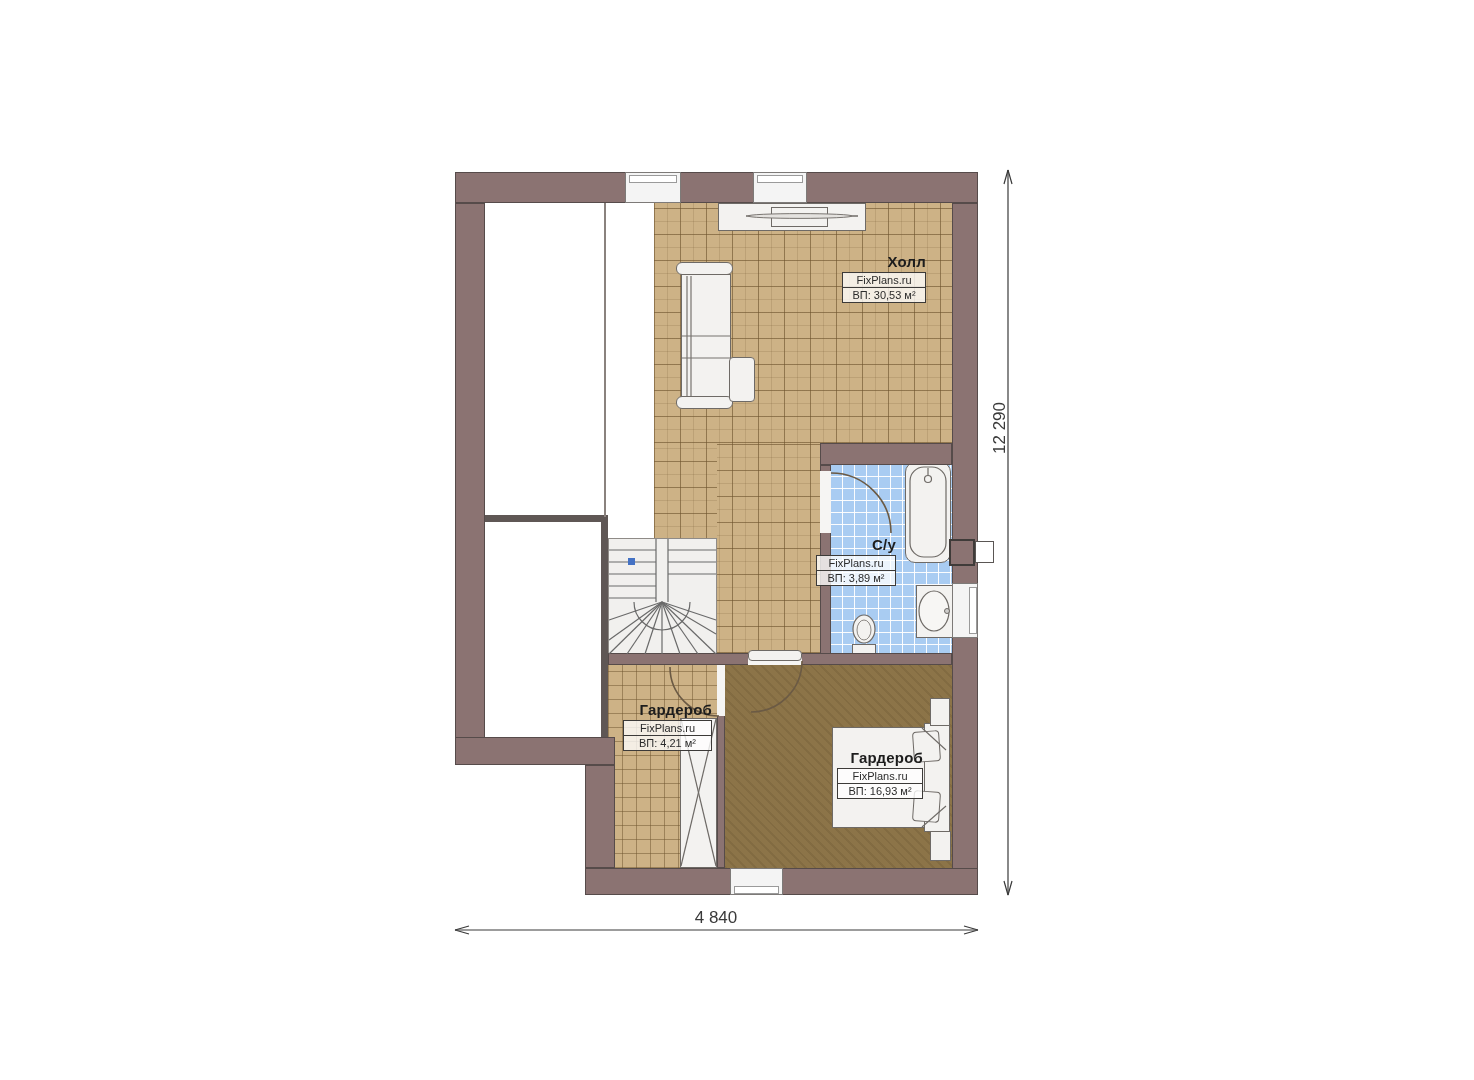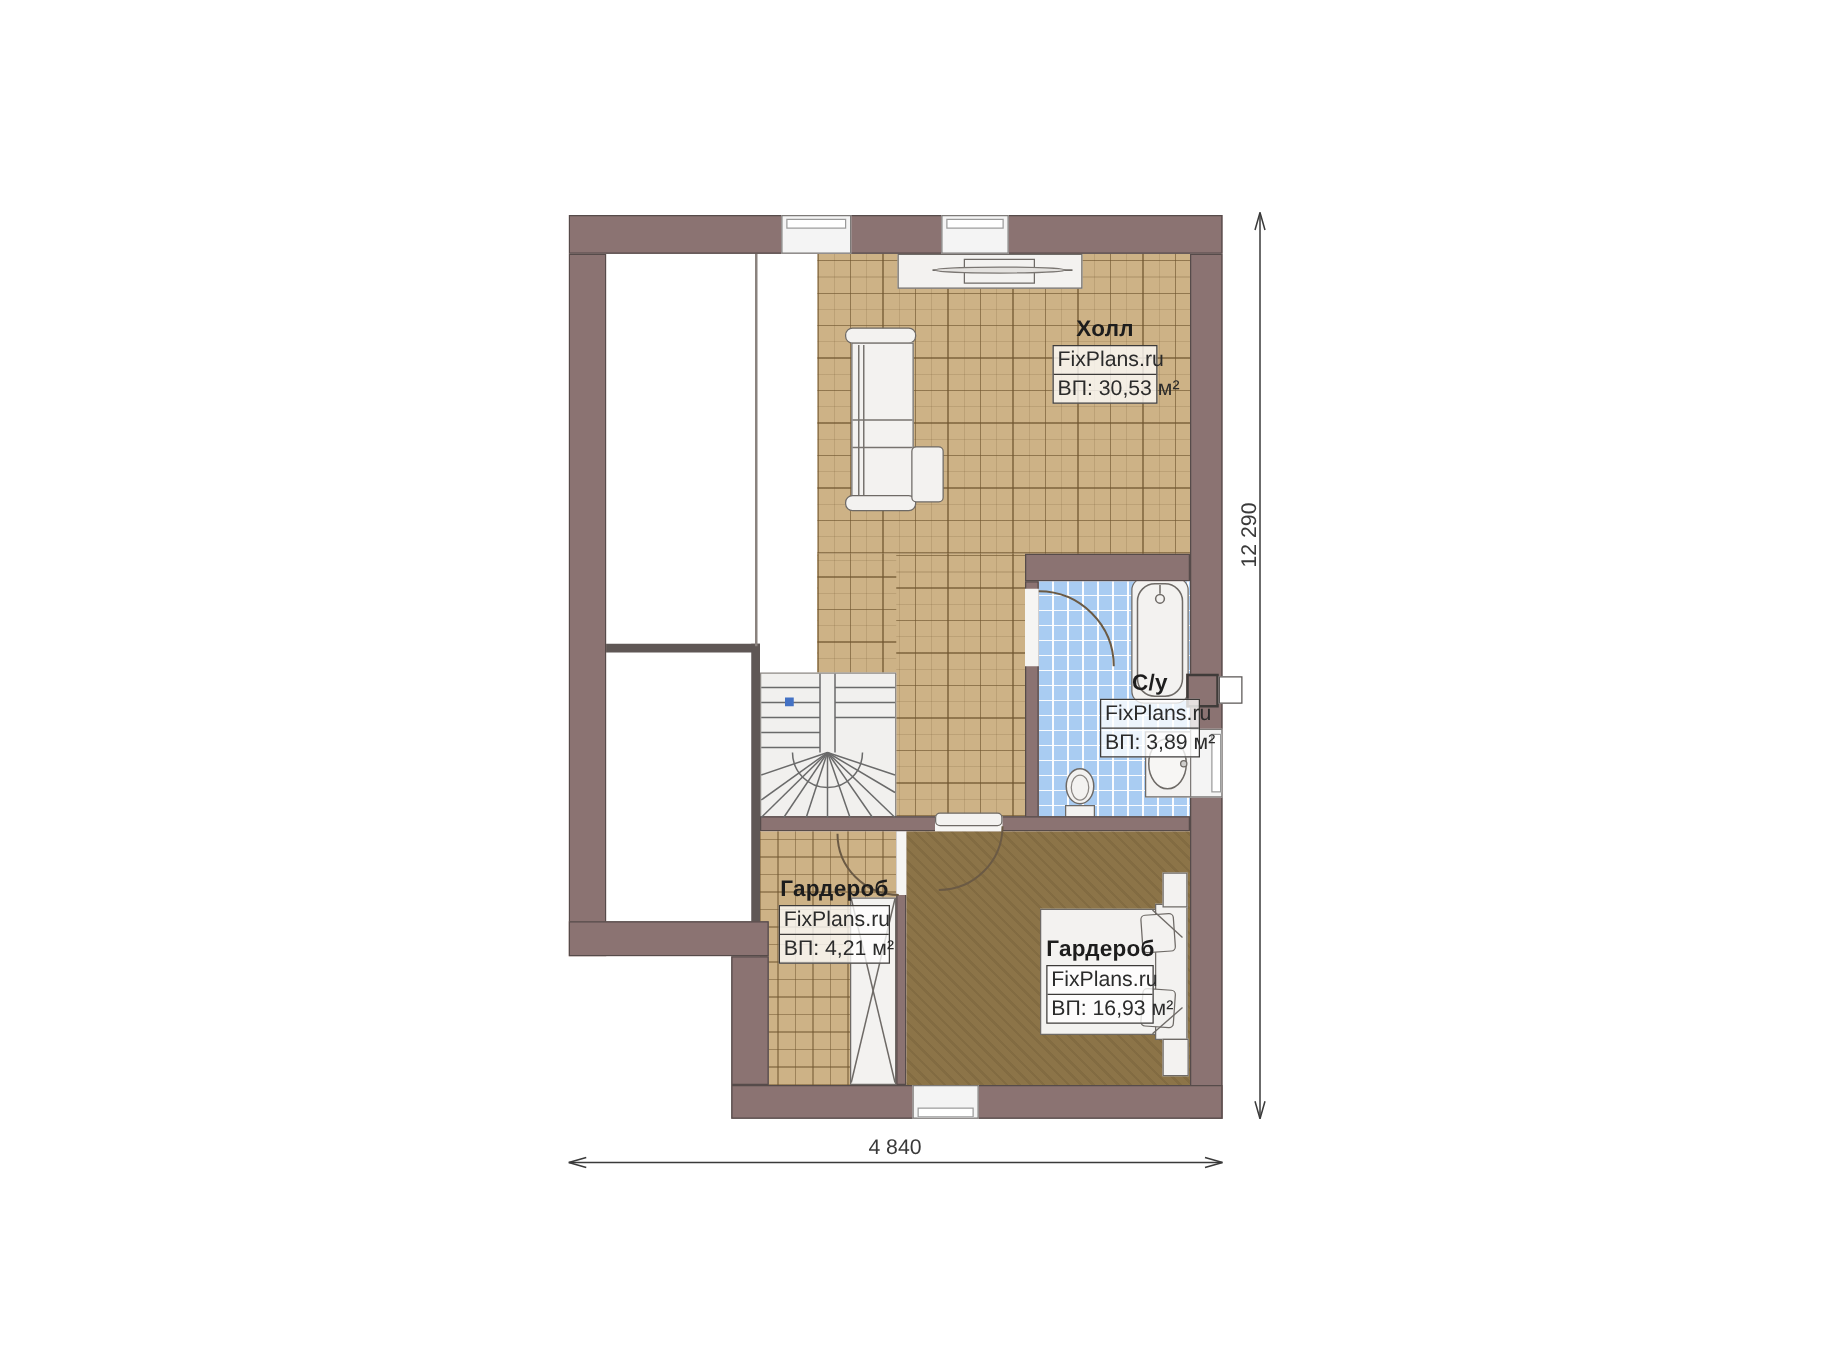--- a/index.html
+++ b/index.html
@@ -23,23 +23,23 @@
       repeating-linear-gradient(0deg, rgba(255,255,255,.95) 0 1px, transparent 1px 12px),
       repeating-linear-gradient(90deg, rgba(255,255,255,.95) 0 1px, transparent 1px 12px);}
   .floor-bed{position:absolute;background-color:var(--floor_bedroom,#8c7448);
     background-image:repeating-linear-gradient(45deg, rgba(60,45,20,.12) 0 2px, transparent 2px 7px);}
   .w{position:absolute;background:var(--furniture,#f3f2f0);border:1px solid #6e6a66;box-sizing:border-box;}
   .win{position:absolute;background:#f4f4f4;border:1px solid #7d7a78;box-sizing:border-box;}
   .win .pane{position:absolute;background:#fff;border:1px solid #9a9a9a;box-sizing:border-box;}
   .open{position:absolute;background:#f6f5f3;}
 
   .room-label{position:absolute;z-index:40;}
-  .room-title{font-size:18px;font-weight:bold;color:#1d1d1d;text-align:center;letter-spacing:.2px;}
+  .room-title{font-size:15px;font-weight:bold;color:#1d1d1d;text-align:right;letter-spacing:.2px;}
   .room-box{margin-top:2px;border:1px solid #3c3a38;background:rgba(255,255,255,.78);}
-  .room-row{font-size:17px;color:#2b2b2b;text-align:center;padding:1px 3px;white-space:nowrap;}
+  .room-row{font-size:11px;color:#2b2b2b;text-align:center;padding:1px 3px;white-space:nowrap;}
   .room-row + .room-row{border-top:1px solid #3c3a38;text-align:center;}
 
   .dim-text{position:absolute;font-size:17px;color:#3a3a3a;z-index:40;}
   svg.overlay{position:absolute;left:0;top:0;z-index:30;}
   .z5{z-index:5;} .z10{z-index:10;} .z15{z-index:15;} .z20{z-index:20;} .z25{z-index:25;}
 </style>
 </head>
 <body>
 
 <div id="canvas">
@@ -196,21 +196,21 @@
   </svg>
 
   <div class="room-label" style="left:842px;top:253px;width:84px;">
     <div class="room-title">Холл</div>
     <div class="room-box">
       <div class="room-row">FixPlans.ru</div>
       <div class="room-row">ВП: 30,53 м²</div>
     </div>
   </div>
 
-  <div class="room-label" style="left:880px;top:536px;width:80px;">
+  <div class="room-label" style="left:816px;top:536px;width:80px;">
     <div class="room-title">С/у</div>
     <div class="room-box">
       <div class="room-row">FixPlans.ru</div>
       <div class="room-row">ВП: 3,89 м²</div>
     </div>
   </div>
 
   <div class="room-label" style="left:623px;top:701px;width:89px;">
     <div class="room-title">Гардероб</div>
     <div class="room-box">

